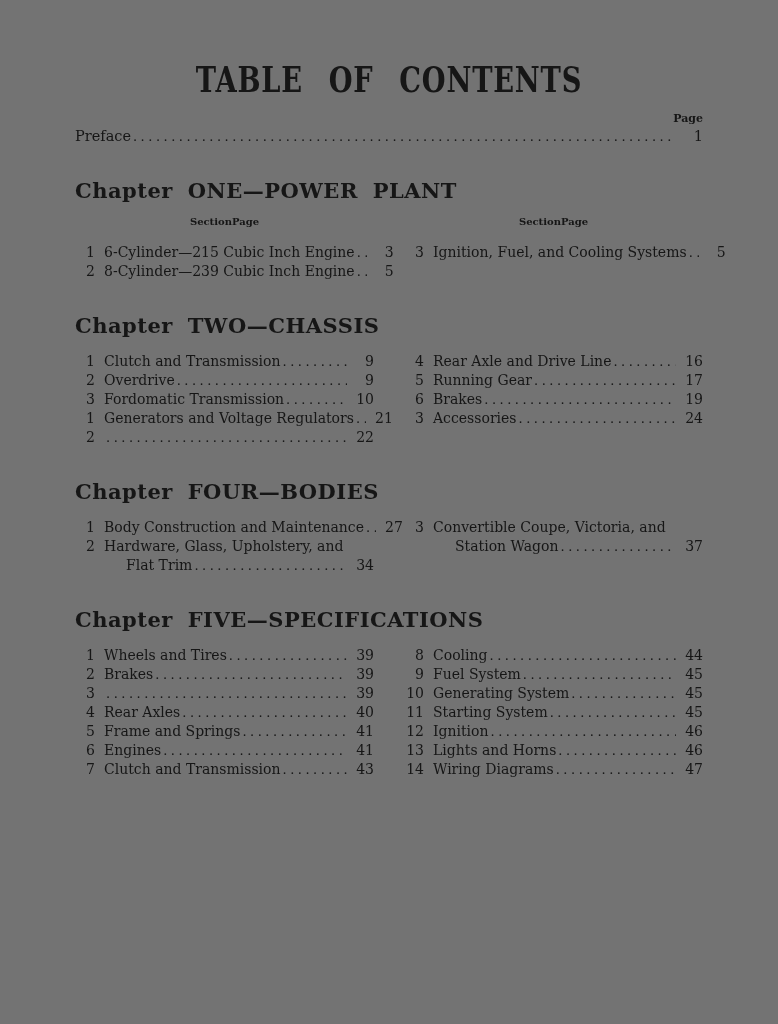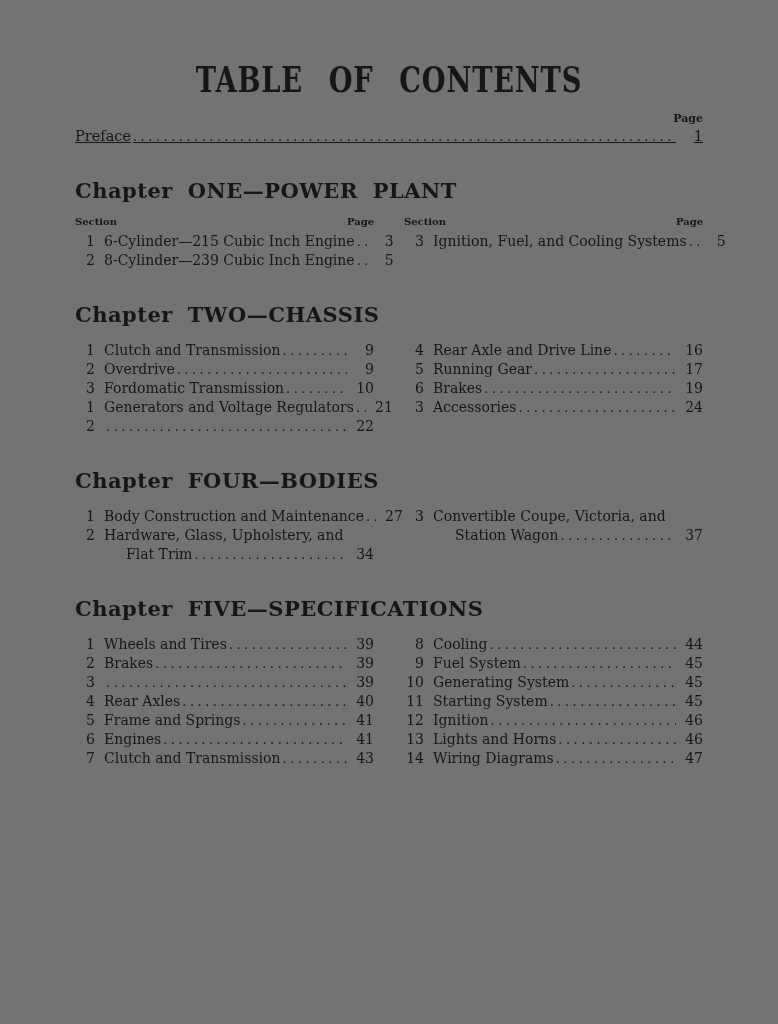--- a/index.html
+++ b/index.html
@@ -13,41 +13,41 @@
     margin:0;text-align:center;font-size:35px;font-weight:bold;
     letter-spacing:1px;word-spacing:20px;line-height:1;
     transform:scaleX(.78);transform-origin:center;
     white-space:nowrap;
   }
   .page-label-top{
     text-align:right;font-size:11px;font-weight:bold;margin-top:16px;
     line-height:1;
   }
   .row{display:flex;align-items:baseline;font-size:14px;line-height:19px;}
-  .preface-row{margin-top:3px;font-size:14.5px;text-decoration:underline;}
+  .preface-row{margin-top:3px;font-size:14.5px;}
   .num{flex:0 0 20px;text-align:right;margin-right:9px;}
   .txt{white-space:nowrap;}
   .leader{
     flex:1;overflow:hidden;white-space:nowrap;margin:0 3px 0 2px;
     min-width:10px;
   }
   .leader::after{
     content:"..........................................................................................................................................................";
     letter-spacing:3.5px;font-size:13px;
   }
   .pg{flex:0 0 24px;text-align:right;}
   .chapter-heading{
     margin:33px 0 15px 0;text-align:left;font-size:21px;font-weight:bold;
     word-spacing:7px;letter-spacing:.5px;line-height:1.1;
   }
   .cols{display:flex;gap:30px;}
   .col{flex:1 1 0;min-width:0;}
   .colhead{
-    display:flex;justify-content:space-between;align-items:baseline;
-    font-size:10px;font-weight:bold;margin-bottom:5px;line-height:1;
+    display:flex;justify-content:center;align-items:baseline;
+    font-size:10px;font-weight:bold;margin-bottom:16px;line-height:1;
   }
   .cont{padding-left:51px;}
 </style>
 </head>
 <body>
 
 <div class="page">
   <div class="content">
     <h1 class="title">TABLE OF CONTENTS</h1>
     <div class="page-label-top">Page</div>

